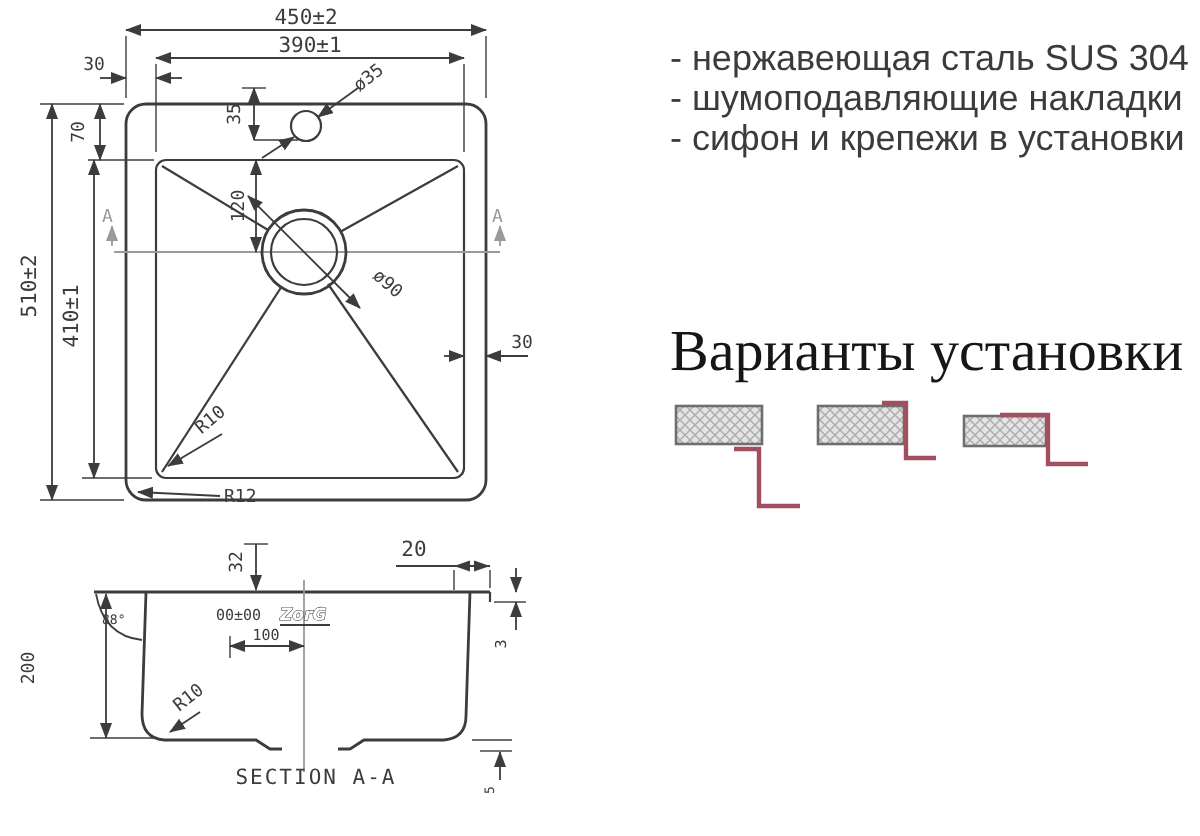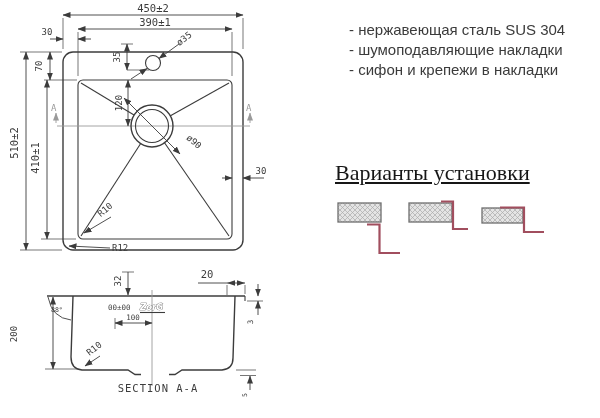--- a/index.html
+++ b/index.html
@@ -13,24 +13,24 @@
   .gln{stroke:var(--gray,#9a9a9a);fill:none;stroke-width:0.9;}
   .dimtxt{font-family:"DejaVu Sans Mono",monospace;fill:var(--line,#3c3c3c);font-size:9px;}
   .big{font-size:10.5px;}
   .sm{font-size:7.5px;}
   .xs{font-size:6.5px;}
   .graytxt{fill:var(--gray,#9a9a9a);}
   .redline{stroke:var(--red,#a14e5e);stroke-width:2.2;fill:none;}
   .ctoprect{fill:url(#hatch);stroke:#6e6e6e;stroke-width:1.3;}
   .brand{font-family:"DejaVu Sans",sans-serif;font-size:8.5px;font-weight:bold;font-style:italic;
          fill:#ffffff;stroke:#3c3c3c;stroke-width:0.55;paint-order:stroke;}
-  .features{position:absolute;left:349px;top:20px;color:var(--text,#3b3b3b);
-            font-size:15px;line-height:19.8px;white-space:nowrap;}
+  .features{position:absolute;left:335px;top:20px;color:var(--text,#3b3b3b);
+            font-size:18px;line-height:19.8px;white-space:nowrap;}
   .install-title{position:absolute;left:335px;top:160px;color:#161616;
-            font-family:"Liberation Serif",serif;font-size:22px;white-space:nowrap;text-decoration:underline;}
+            font-family:"Liberation Serif",serif;font-size:29px;white-space:nowrap;}
   .secttxt{font-family:"DejaVu Sans Mono",monospace;font-size:10.5px;letter-spacing:1px;
            fill:var(--line,#3c3c3c);}
 </style>
 </head>
 <body>
 
 <div id="canvas">
 
   <svg width="600" height="418" viewBox="0 0 600 418">
     <defs>
@@ -186,18 +186,18 @@
       <g>
         <rect x="482" y="208" width="41" height="15" class="ctoprect"></rect>
         <polyline points="500,207.5 524,207.5 524,232 544,232" class="redline"></polyline>
       </g>
     </g>
   </svg>
 
   <div class="features">
     <div>- нержавеющая сталь SUS 304</div>
     <div>- шумоподавляющие накладки</div>
-    <div>- сифон и крепежи в накладки</div>
+    <div>- сифон и крепежи в установки</div>
   </div>
 
   <div class="install-title">Варианты установки</div>
 
 </div>
 
 </body></html>

